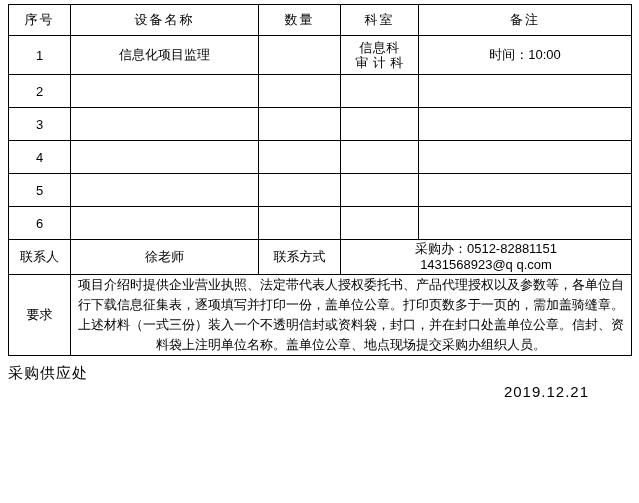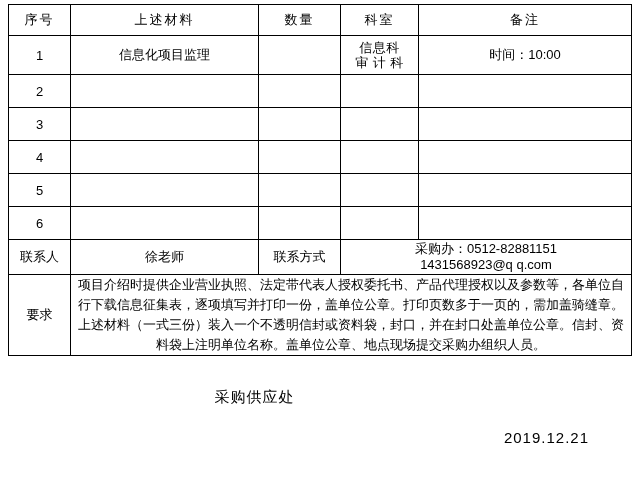--- a/index.html
+++ b/index.html
@@ -82,31 +82,30 @@
   .req-text p {
     margin: 0;
     text-indent: 0;
   }
   .footer {
     position: relative;
     width: 623px;
     margin-top: 0;
   }
   .sign {
-    text-align: center;
+    text-align: left;
     padding-right: 130px;
     font-size: 15px;
-    margin-top: 32px;
+    margin-top: 8px;
     letter-spacing: 1px;
   }
   .date {
     text-align: right;
     padding-right: 42px;
     font-size: 15px;
-    margin-top: 22px;
     letter-spacing: 1px;
   }
   .col-no { width: 62px; }
   .col-name { width: 188px; }
   .col-qty { width: 82px; }
   .col-dept { width: 78px; }
   .col-remark { width: 213px; }
 </style>
 </head>
 <body>
@@ -117,21 +116,21 @@
     <colgroup>
       <col class="col-no">
       <col class="col-name">
       <col class="col-qty">
       <col class="col-dept">
       <col class="col-remark">
     </colgroup>
     <tbody>
       <tr class="hdr">
         <td>序号</td>
-        <td>上述材料</td>
+        <td>设备名称</td>
         <td>数量</td>
         <td>科室</td>
         <td>备注</td>
       </tr>
 
       <tr class="row-body row-first">
         <td>1</td>
         <td>信息化项目监理</td>
         <td></td>
         <td class="cell-dept">

